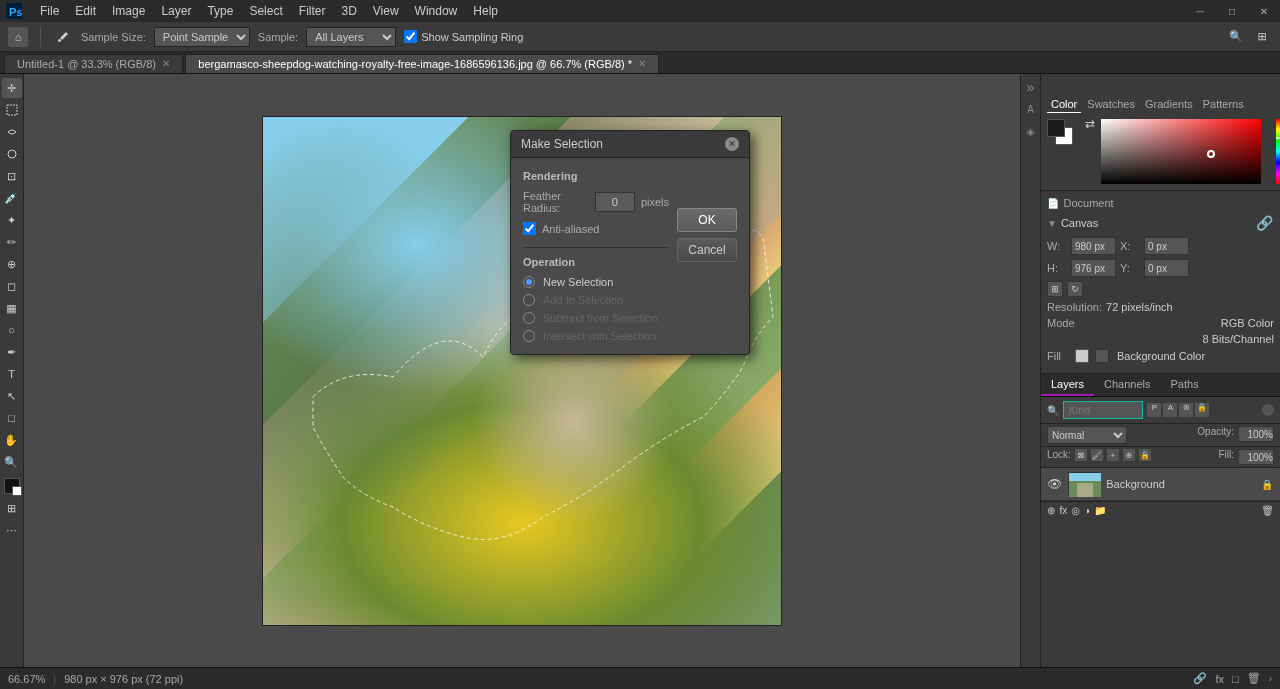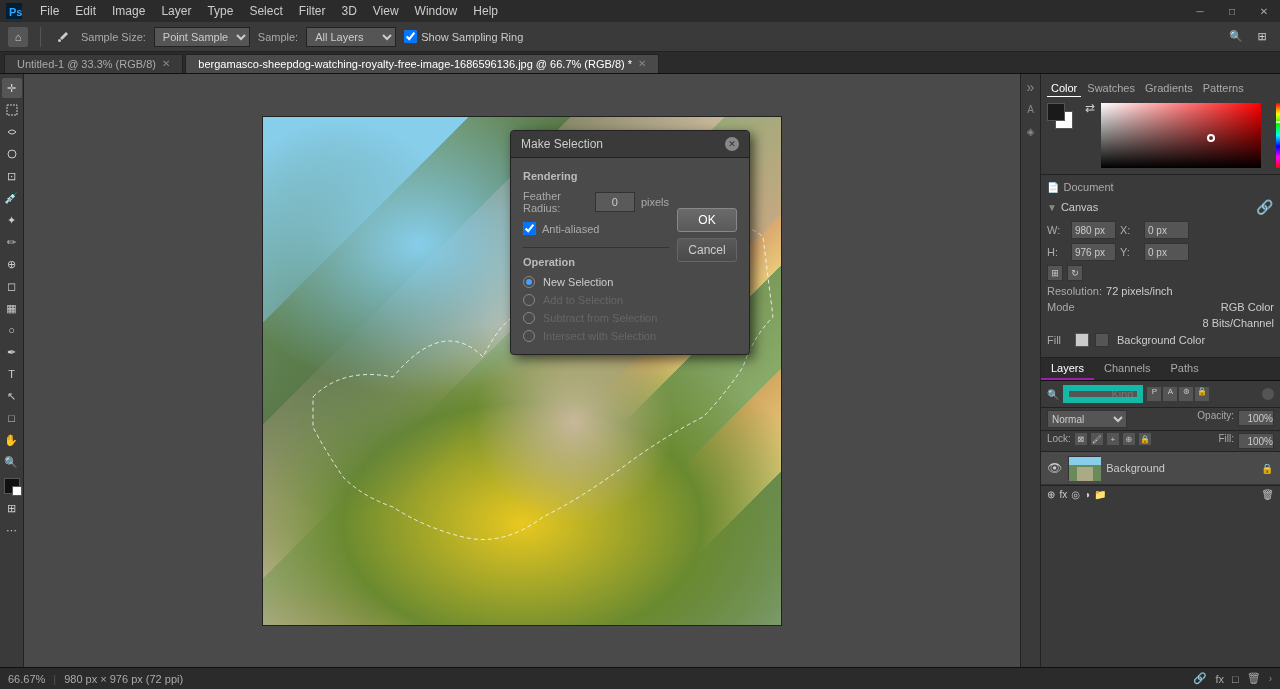--- a/index.html
+++ b/index.html
@@ -179,20 +179,21 @@
 
     
     .color-panel {
       padding: 6px;
       border-bottom: 1px solid #222;
     }
     .panel-tabs {
       display: flex;
       gap: 2px;
       margin-bottom: 6px;
+      margin-top: 16px;
     }
     .panel-tab {
       font-size: 11px;
       color: #aaa;
       cursor: pointer;
       padding: 2px 4px;
     }
     .panel-tab.active { color: #fff; border-bottom: 1px solid #fff; }
 
     
@@ -241,27 +242,26 @@
     .layers-tab.active { color: #fff; border-bottom: 2px solid #a21caf; }
     .layers-toolbar {
       display: flex;
       align-items: center;
       padding: 4px 6px;
       gap: 4px;
       border-bottom: 1px solid #222;
     }
     .layers-search {
       background: #555;
-      border: 6px solid #14b8a6;
+      border: 1px solid #14b8a6;
       color: #ccc;
       font-size: 11px;
       padding: 2px 4px;
       width: 80px;
       height: 18px;
-      text-align: right;
     }
     .layer-thumb {
       width: 32px;
       height: 24px;
       background: linear-gradient(135deg, #87ceeb, #6a8a5a, #c8b89a);
       border: 1px solid #333;
     }
     .layer-name {
       font-size: 11px;
       color: #ccc;

